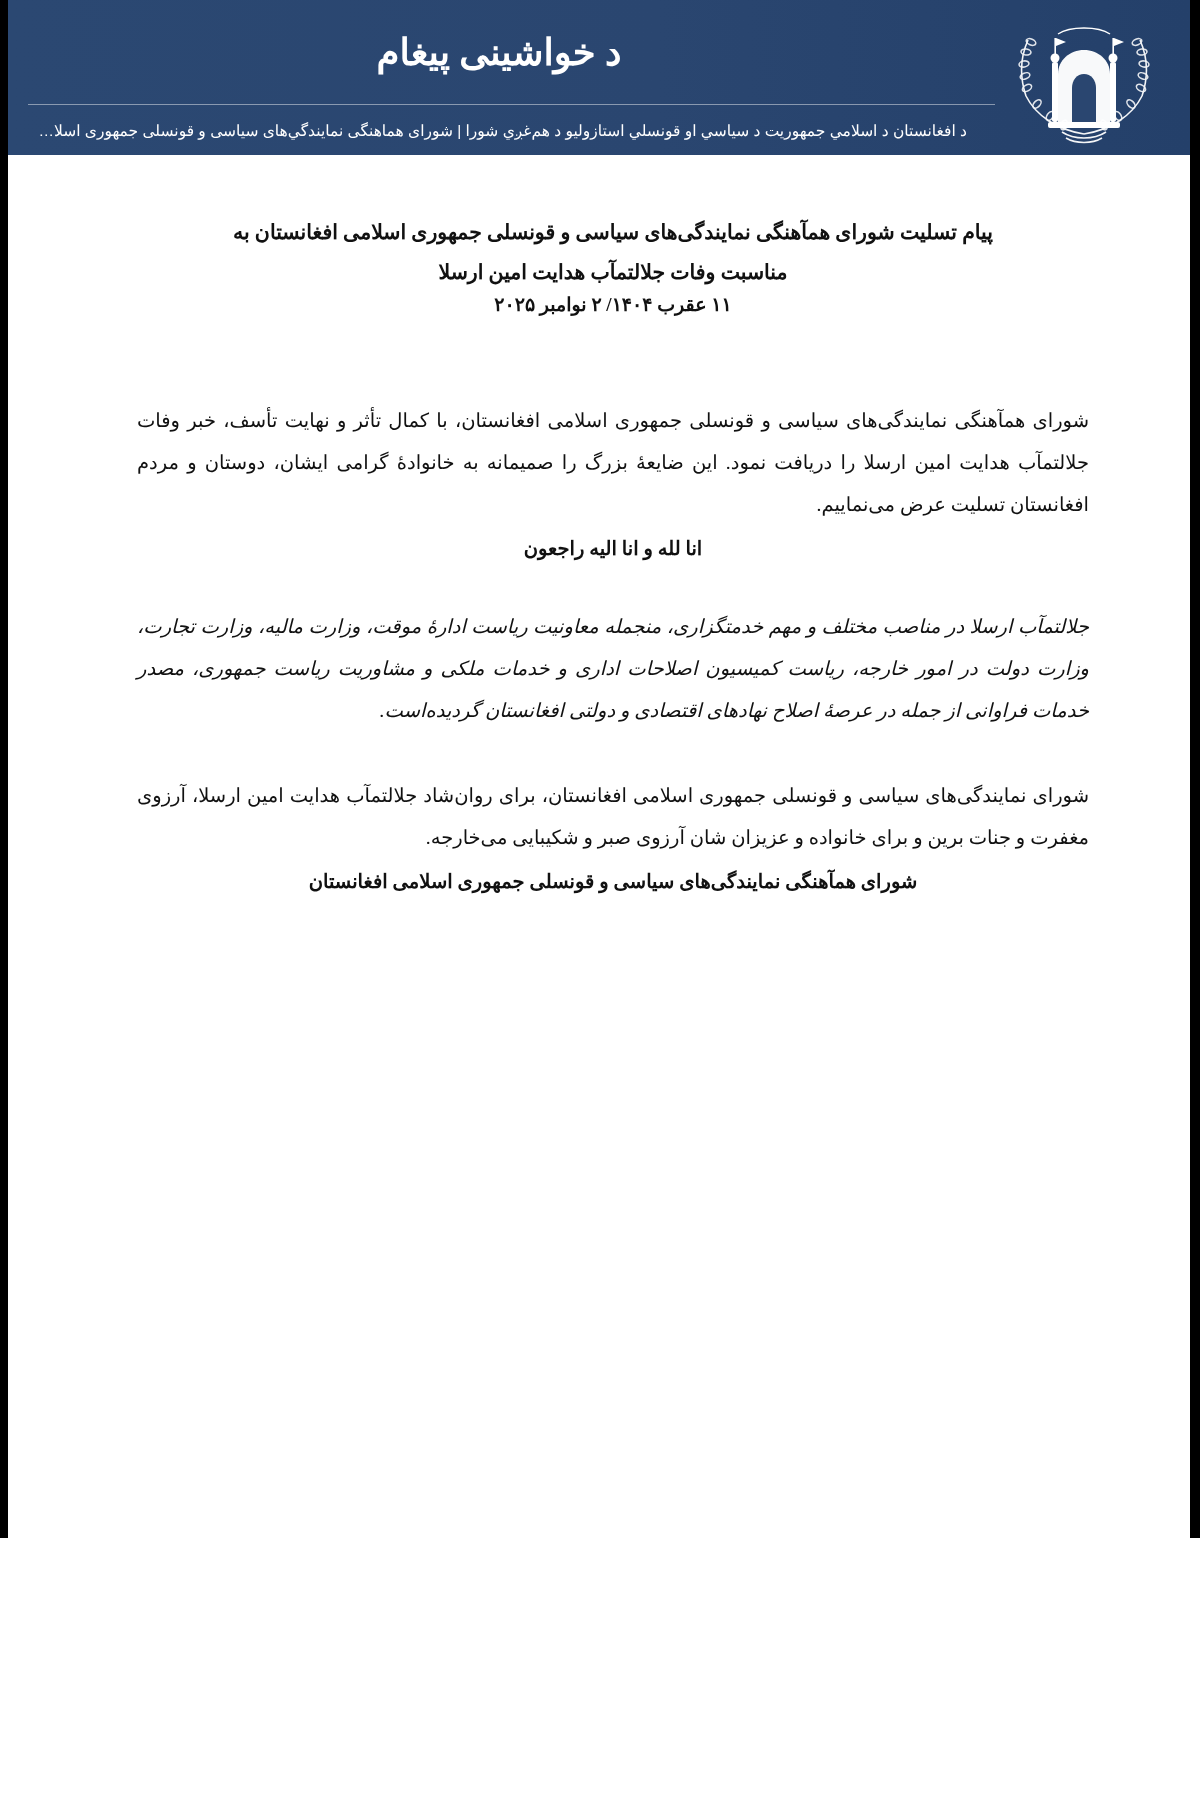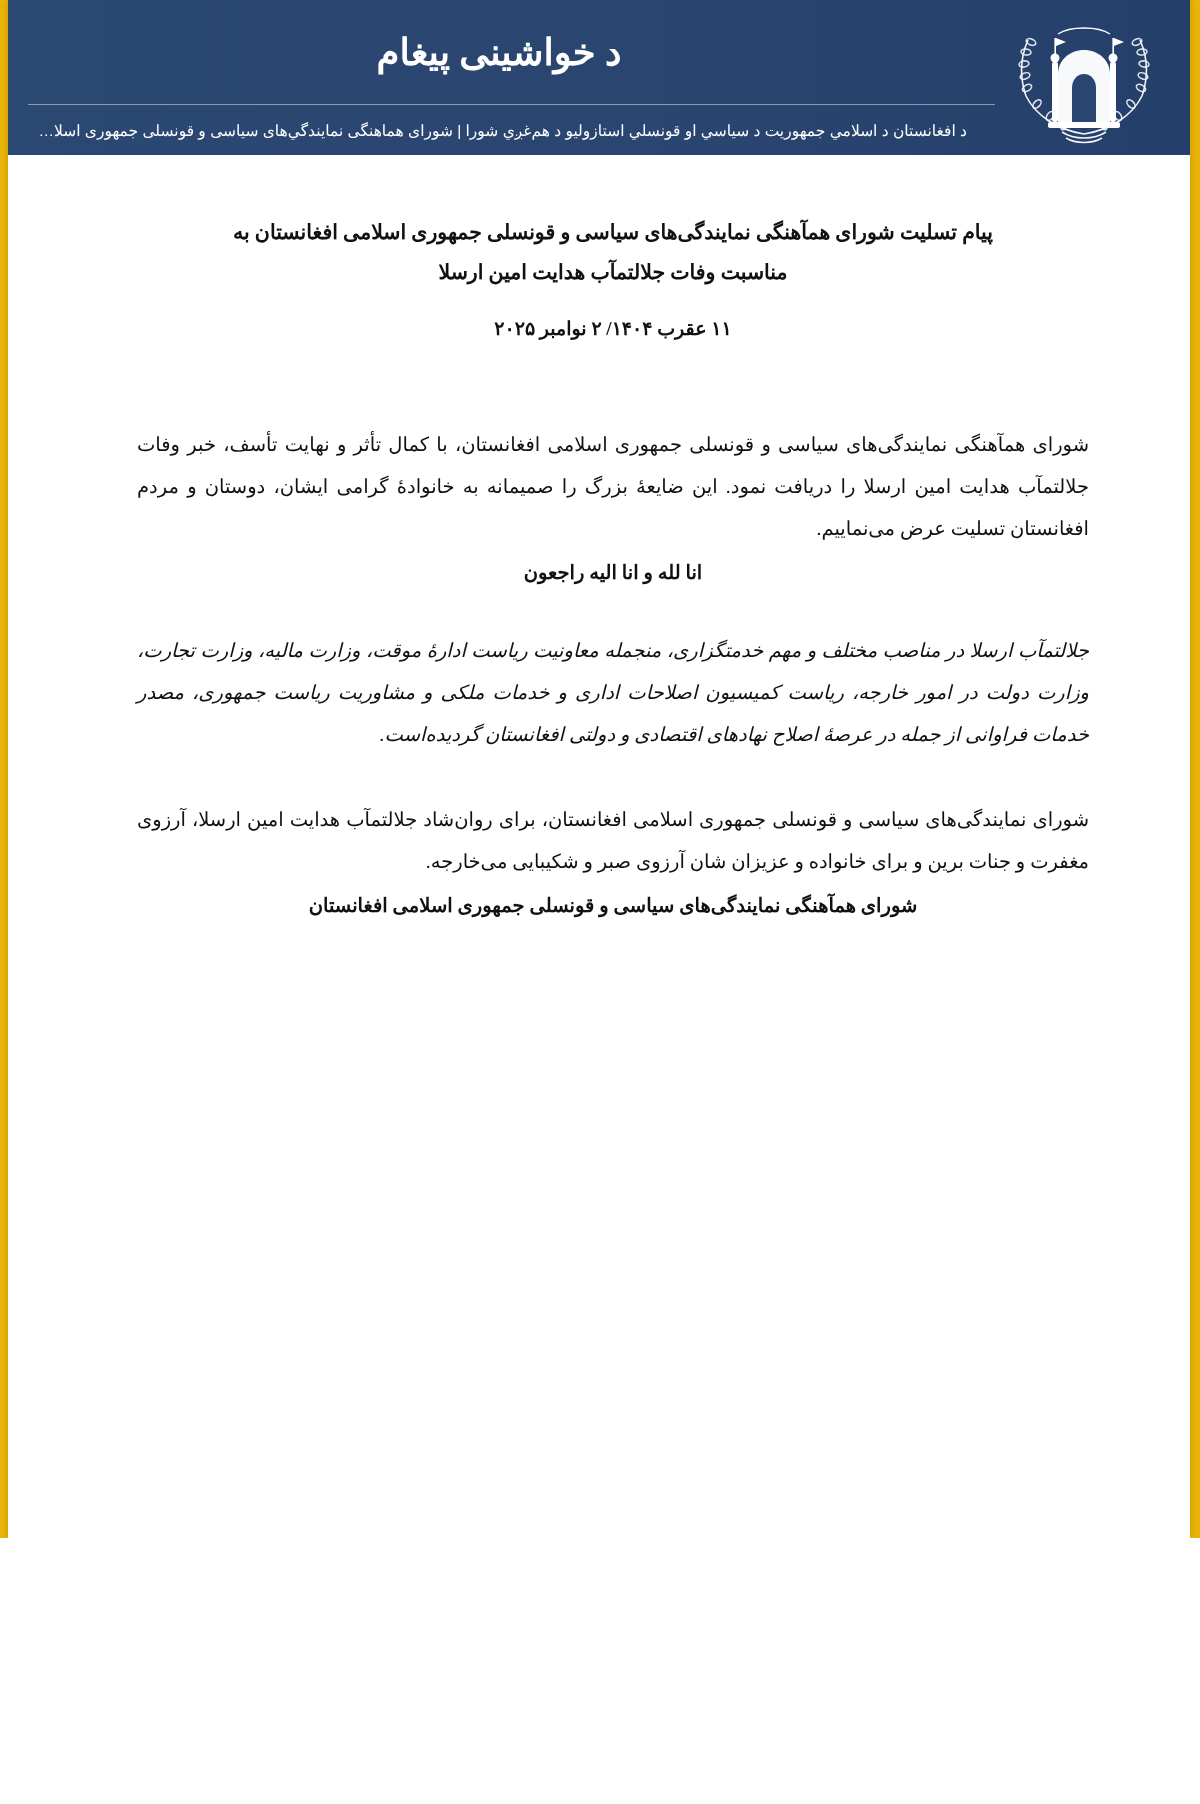--- a/index.html
+++ b/index.html
@@ -9,21 +9,21 @@
     width: 1200px;
   }
   body {
     font-family: "Liberation Serif", "DejaVu Serif", serif;
   }
 
   .page {
     position: relative;
     width: 1200px;
     height: 1612px;
-    background: #eab308;
+    background: #000000;
     overflow: hidden;
   }
 
   
   .sheet {
     position: absolute;
     left: 8px;
     top: 0px;
     width: 1182px;
     height: 1538px;
@@ -111,21 +111,21 @@
     text-align: center;
     color: #111111;
     margin: 0 auto;
     max-width: 830px;
   }
   .doc-date {
     font-size: 19px;
     font-weight: bold;
     text-align: center;
     color: #111111;
-    margin-top: 24px;
+    margin-top: 0;
     letter-spacing: 0.5px;
   }
 
   .para {
     font-size: 19.5px;
     line-height: 2.15;
     color: #111111;
     text-align: justify;
     text-justify: inter-word;
     margin: 11px;

